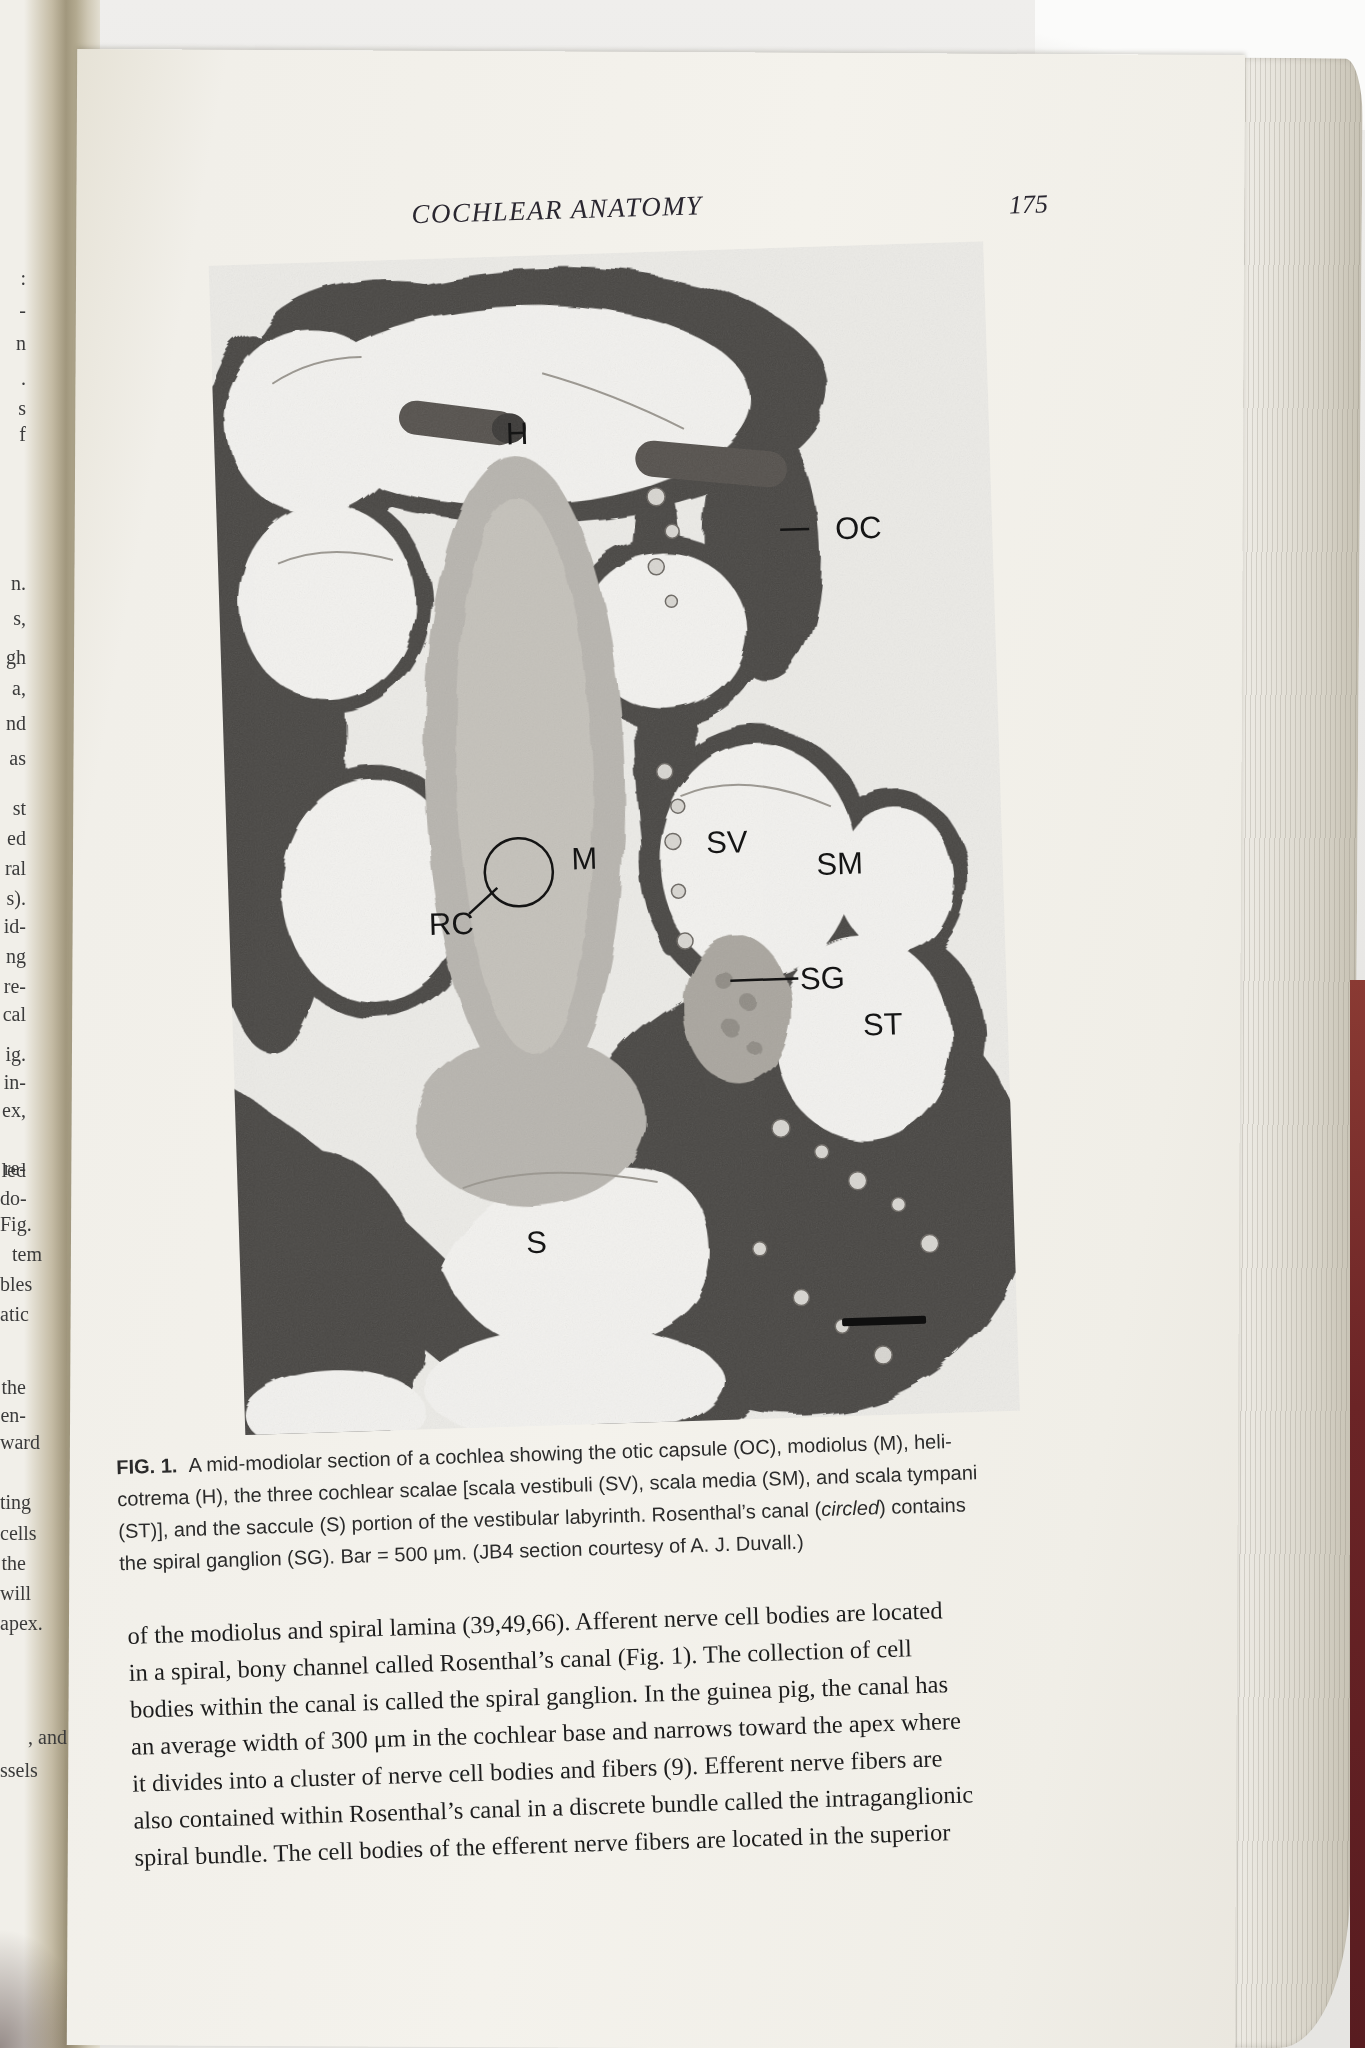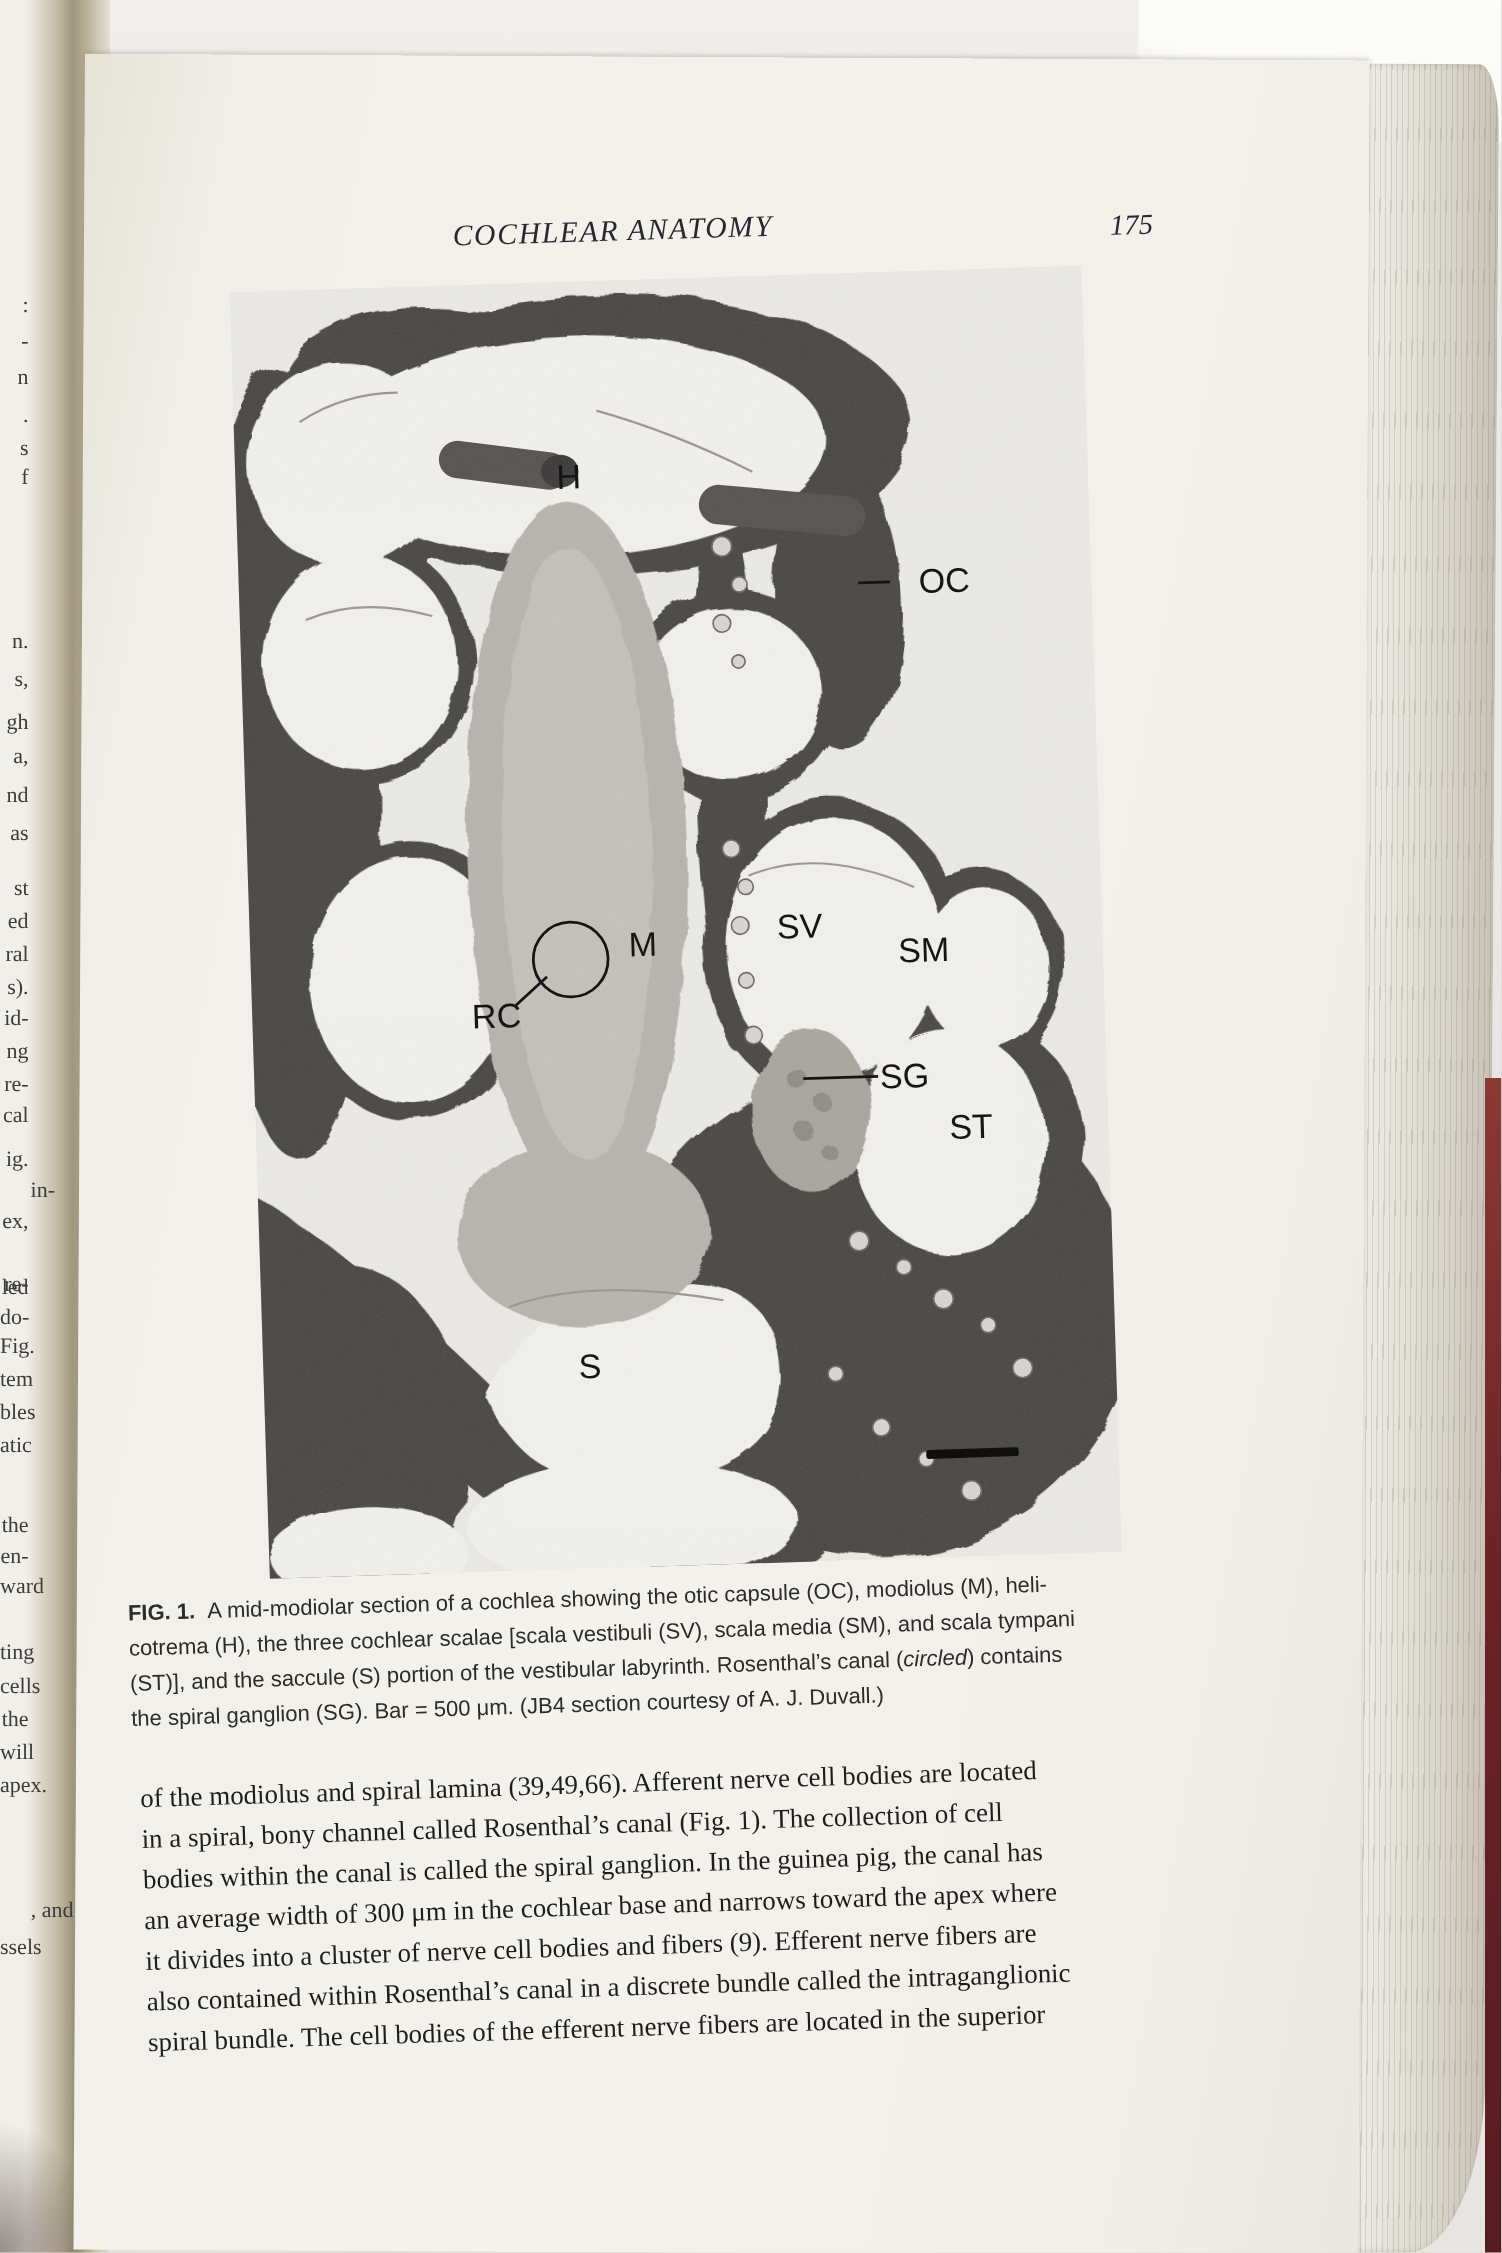--- a/index.html
+++ b/index.html
@@ -75,27 +75,27 @@
       <div class="frag" style="top: 748px;">as</div>
       <div class="frag" style="top: 798px;">st</div>
       <div class="frag" style="top: 828px;">ed</div>
       <div class="frag" style="top: 858px;">ral</div>
       <div class="frag" style="top: 888px;">s).</div>
       <div class="frag" style="top: 916px;">id-</div>
       <div class="frag" style="top: 946px;">ng</div>
       <div class="frag" style="top: 976px;">re-</div>
       <div class="frag" style="top: 1004px;">cal</div>
       <div class="frag" style="top: 1044px;">ig.</div>
-      <div class="frag" style="top: 1072px; margin-left: 24px;">in-</div>
+      <div class="frag" style="top: 1072px;">in-</div>
       <div class="frag" style="top: 1100px;">ex,</div>
       <div class="frag" style="top: 1128px; margin-top: 32px;">led</div>
       <div class="frag" style="top: 1158px;">re-</div>
       <div class="frag" style="top: 1188px;">do-</div>
       <div class="frag" style="top: 1214px;">Fig.</div>
-      <div class="frag" style="top: 1244px;">tem</div>
+      <div class="frag" style="top: 1244px; margin-left: 12px;">tem</div>
       <div class="frag" style="top: 1274px;">bles</div>
       <div class="frag" style="top: 1304px;">atic</div>
       <div class="frag" style="top: 1377px;">the</div>
       <div class="frag" style="top: 1405px;">en-</div>
       <div class="frag" style="top: 1432px;">ward</div>
       <div class="frag" style="top: 1492px;">ting</div>
       <div class="frag" style="top: 1523px; text-align: center;">cells</div>
       <div class="frag" style="top: 1553px;">the</div>
       <div class="frag" style="top: 1583px;">will</div>
       <div class="frag" style="top: 1613px;">apex.</div>

